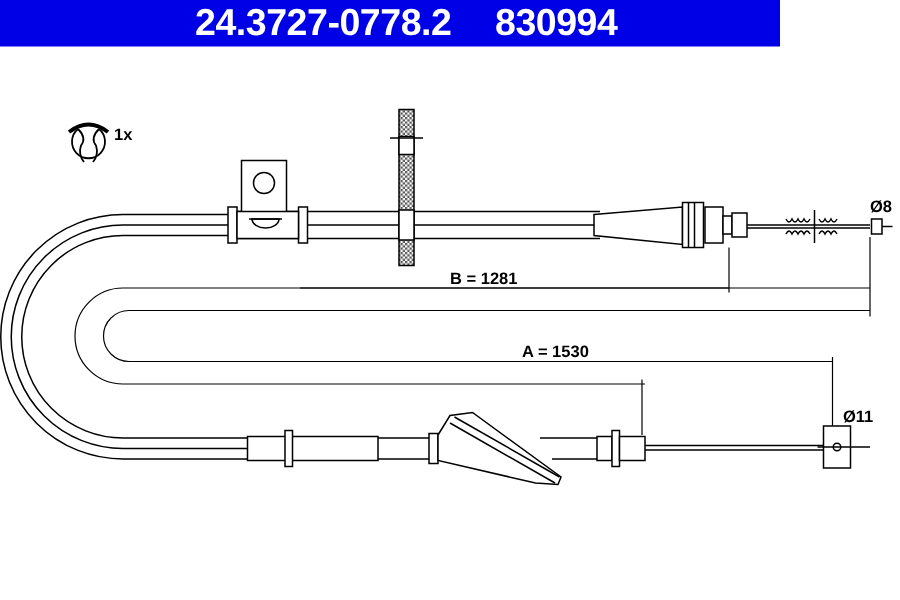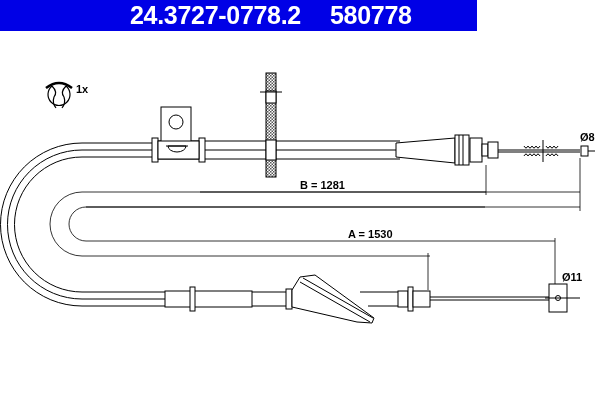--- a/index.html
+++ b/index.html
@@ -1,31 +1,31 @@
 <!DOCTYPE html>
 <html><head>
   <meta charset="utf-8">
   <style>
     html, body { margin: 0; padding: 0; background: #ffffff; }
     body { width: 600px; height: 400px; position: relative; overflow: hidden;
            font-family: "Liberation Sans", sans-serif; }
-    .header { position: absolute; left: 0; top: 0; width: 477px; height: 31px;
+    .header { position: absolute; left: 0; top: 0; width: 520px; height: 31px;
               background: #0000e6; color: #ffffff; font-weight: bold;
               font-size: 25px; line-height: 31px; }
     .header .part { position: absolute; left: 130px; top: 0; letter-spacing: -0.3px; }
     .header .ref { position: absolute; left: 330px; top: 0; letter-spacing: -0.3px; }
     svg.drawing { position: absolute; left: 0; top: 0; }
     .lbl { font-family: "Liberation Sans", sans-serif; font-weight: bold; font-size: 11px; fill: #000; }
   </style>
 </head>
 <body>
 
 <div class="header">
   <span class="part">24.3727-0778.2</span>
-  <span class="ref">580778</span>
+  <span class="ref">830994</span>
 </div>
 
 <svg class="drawing" width="600" height="400" viewBox="0 0 600 400">
   <defs>
     <pattern id="hatch" width="3" height="3" patternUnits="userSpaceOnUse">
       <rect width="3" height="3" fill="#fff"></rect>
       <rect width="1.5" height="1.5" fill="#555"></rect>
       <rect x="1.5" y="1.5" width="1.5" height="1.5" fill="#555"></rect>
     </pattern>
   </defs>

